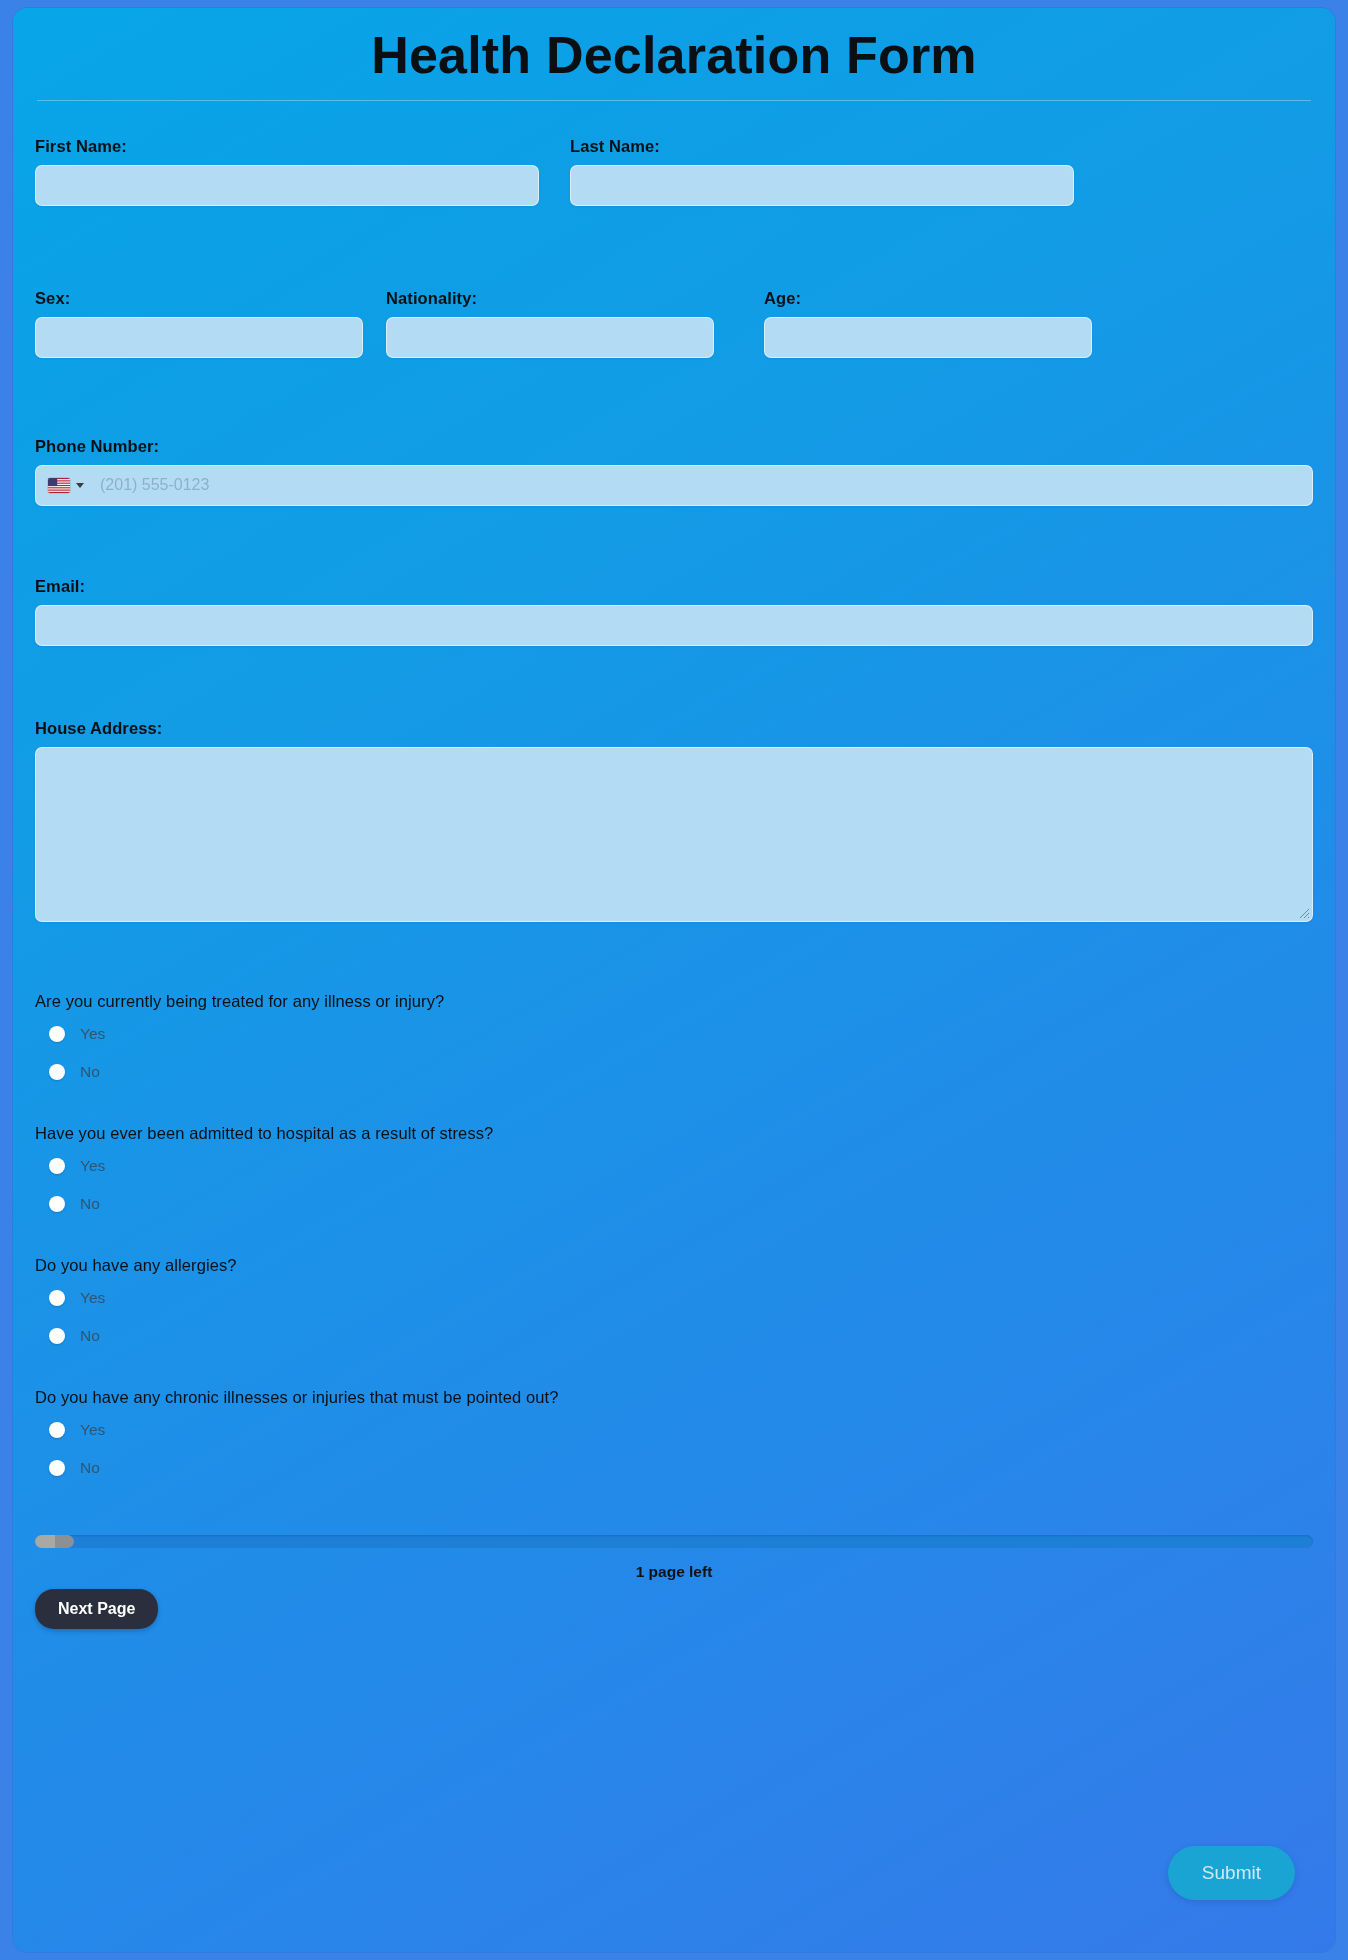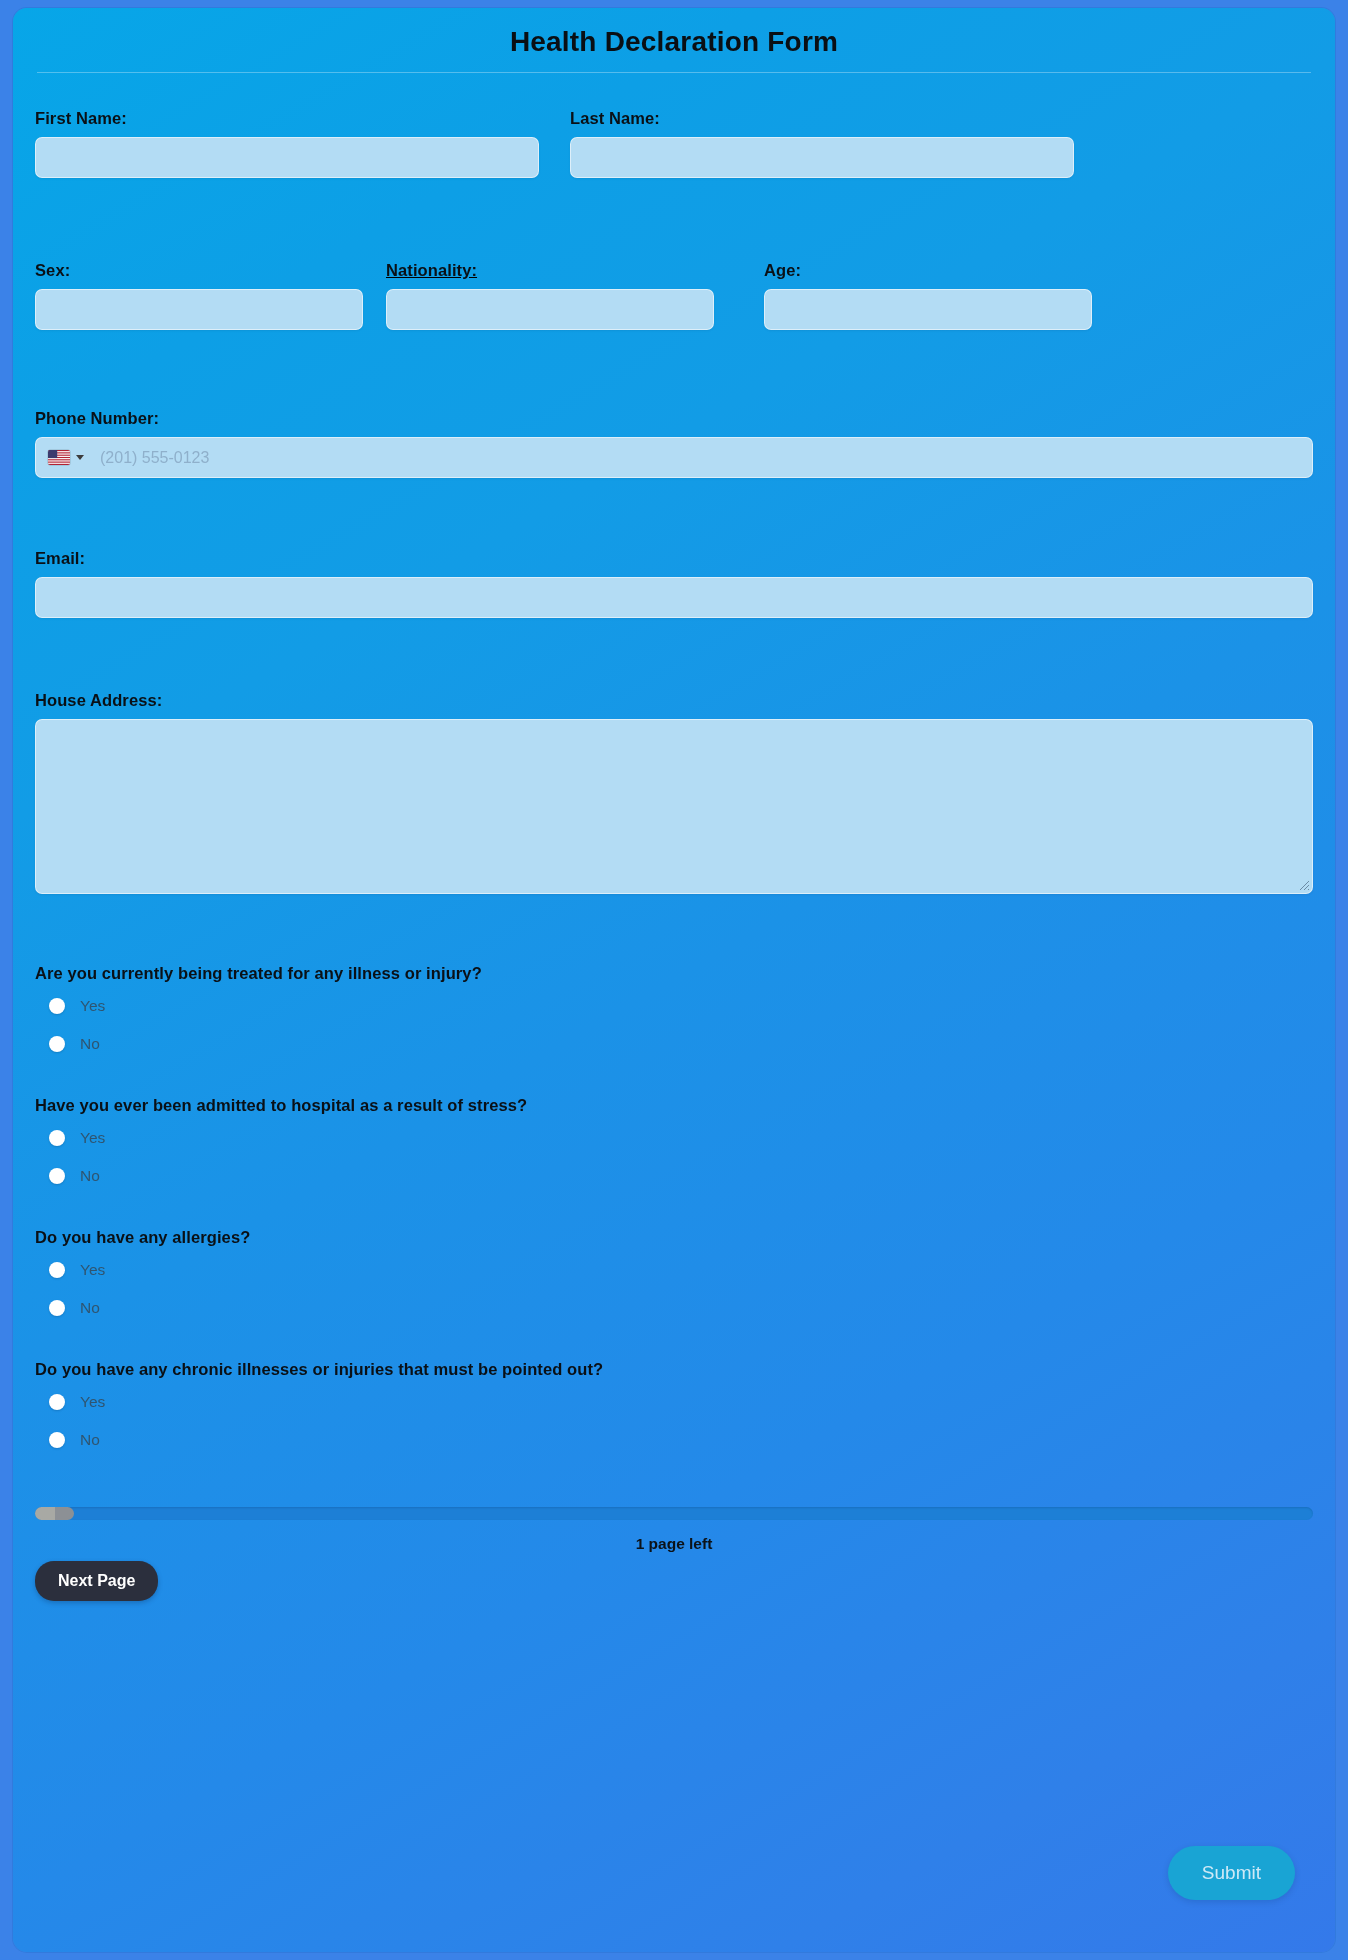--- a/index.html
+++ b/index.html
@@ -36,21 +36,21 @@
     box-shadow: 0 0 0 1px rgba(10,90,170,.18);
     overflow: hidden;
   }
 
   
   #title-area {
     padding: 18px 0 14px 0;
   }
   #page-title {
     text-align: center;
-    font-size: 28px;
+    font-size: 52px;
     font-weight: 700;
     letter-spacing: .2px;
     color: #0a0f14;
     line-height: 1.15;
   }
   #title-divider {
     margin: 14px 24px 0 24px;
     height: 1px;
     background: rgba(255,255,255,.30);
   }
@@ -86,21 +86,21 @@
   .row {
     display: flex;
     padding: 0 22px;
   }
 
   #row-name      { margin-top: 22px; gap: 31px; }
   #row-name .col { width: 504px; }
 
   #row-demo        { margin-top: 83px; gap: 23px; }
   #col-sex         { width: 328px; }
-  #col-nationality { width: 328px; text-decoration: underline; }
+  #col-nationality { width: 328px; }
   #col-age         { width: 328px; margin-left: 27px; }
 
   .row-full { padding: 0 22px; }
   #row-phone   { margin-top: 79px; }
   #row-email   { margin-top: 71px; }
   #row-address { margin-top: 73px; }
 
   
   #phone-wrap {
     position: relative;
@@ -164,21 +164,21 @@
     pointer-events: none;
   }
 
   
   #questions { padding: 0 22px; margin-top: 70px; }
   .question-block { margin-bottom: 43px; }
   .question-block:last-child { margin-bottom: 0; }
 
   .question-text {
     font-size: 16.5px;
-    font-weight: 700;
+    font-weight: 400;
     color: #0a1016;
     letter-spacing: .1px;
     margin-bottom: 14px;
   }
   .option-row {
     display: flex;
     align-items: center;
     gap: 15px;
     margin-bottom: 20px;
     padding-left: 14px;

